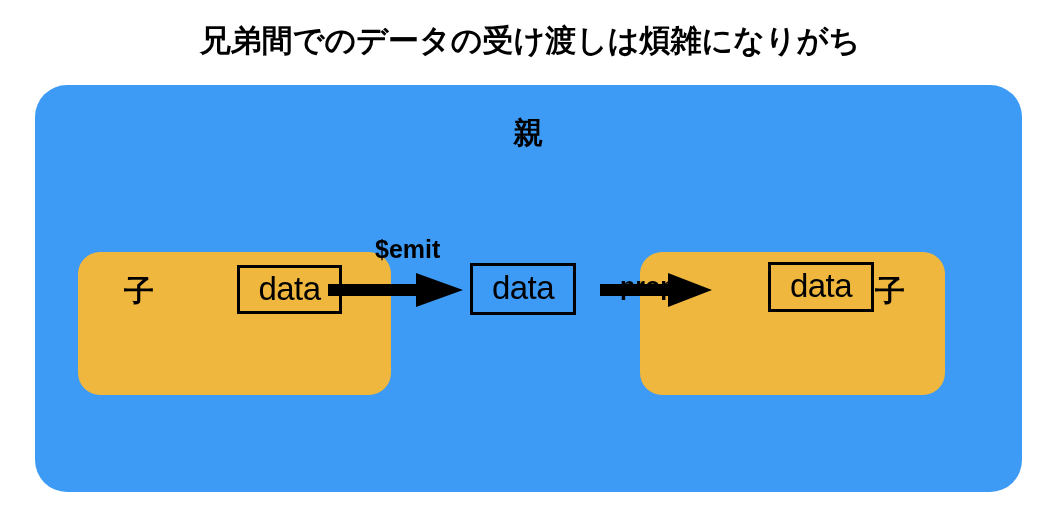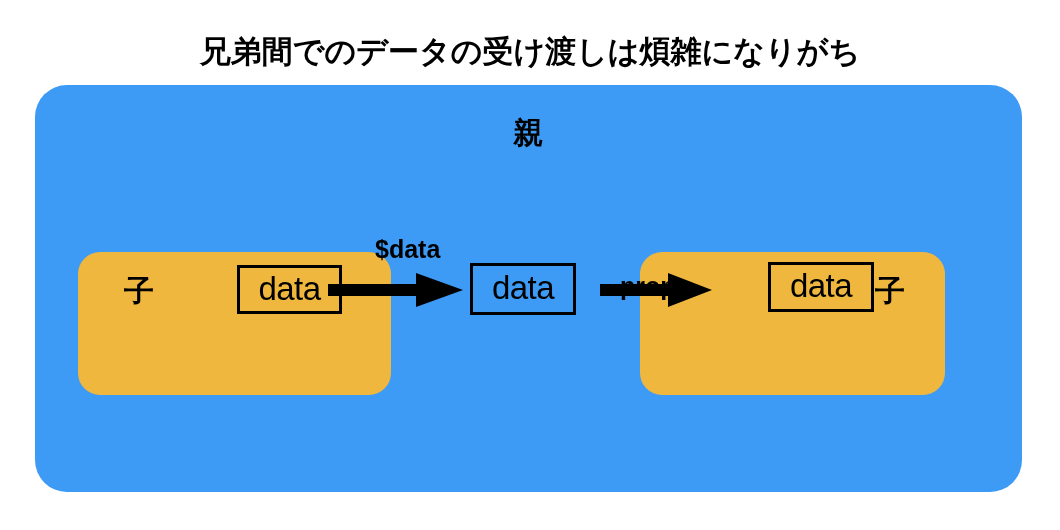--- a/index.html
+++ b/index.html
@@ -21,21 +21,20 @@
     left: 0;
     top: 24px;
     width: 1060px;
     text-align: center;
     font-size: 31px;
     font-weight: bold;
     color: #000000;
     letter-spacing: 0px;
     white-space: nowrap;
     line-height: 1.1;
-    margin-top: 11px;
   }
 
   
   .parent-box {
     position: absolute;
     left: 35px;
     top: 85px;
     width: 987px;
     height: 407px;
     background: #3D9AF5;
@@ -165,17 +164,17 @@
       <polygon points="0,11 88,11 88,0 135,17 88,34 88,23 0,23" fill="#000000"></polygon>
     </svg>
   </div>
 
   <div class="arrow arrow-props">
     <svg width="112" height="34" viewBox="0 0 112 34" xmlns="http://www.w3.org/2000/svg">
       <polygon points="0,11 68,11 68,0 112,17 68,34 68,23 0,23" fill="#000000"></polygon>
     </svg>
   </div>
 
-  <div class="arrow-label label-emit">$data</div>
+  <div class="arrow-label label-emit">$emit</div>
 
   <div class="arrow-label label-props">props</div>
 
 </div>
 
 </body></html>

